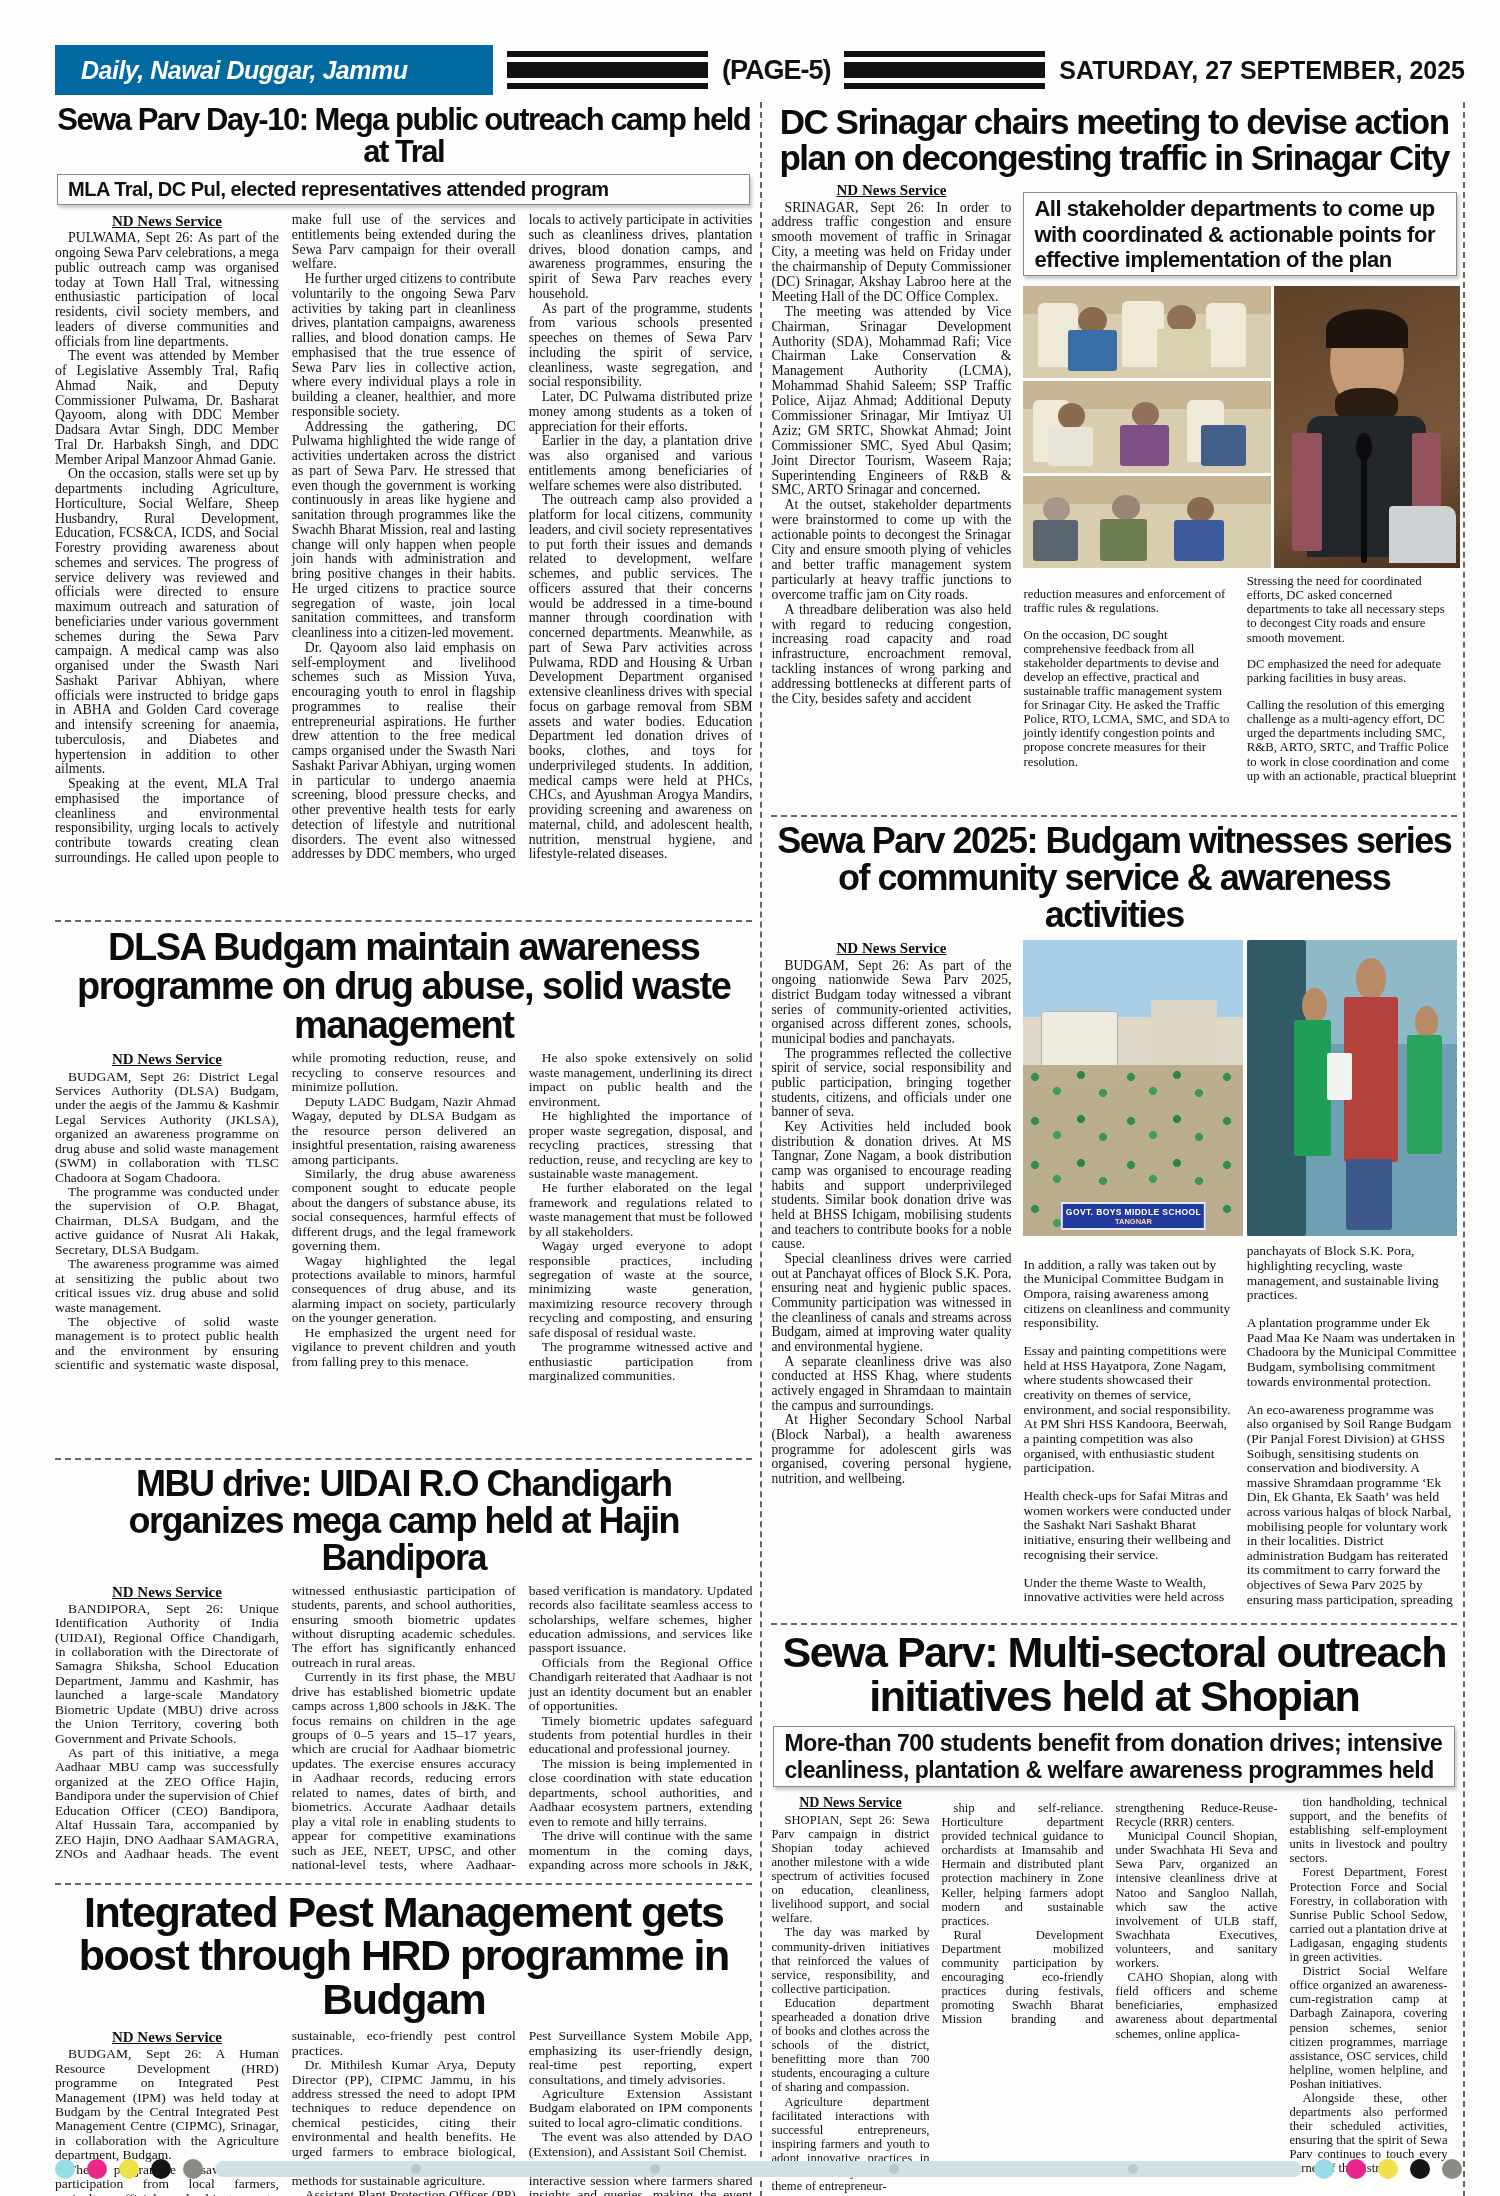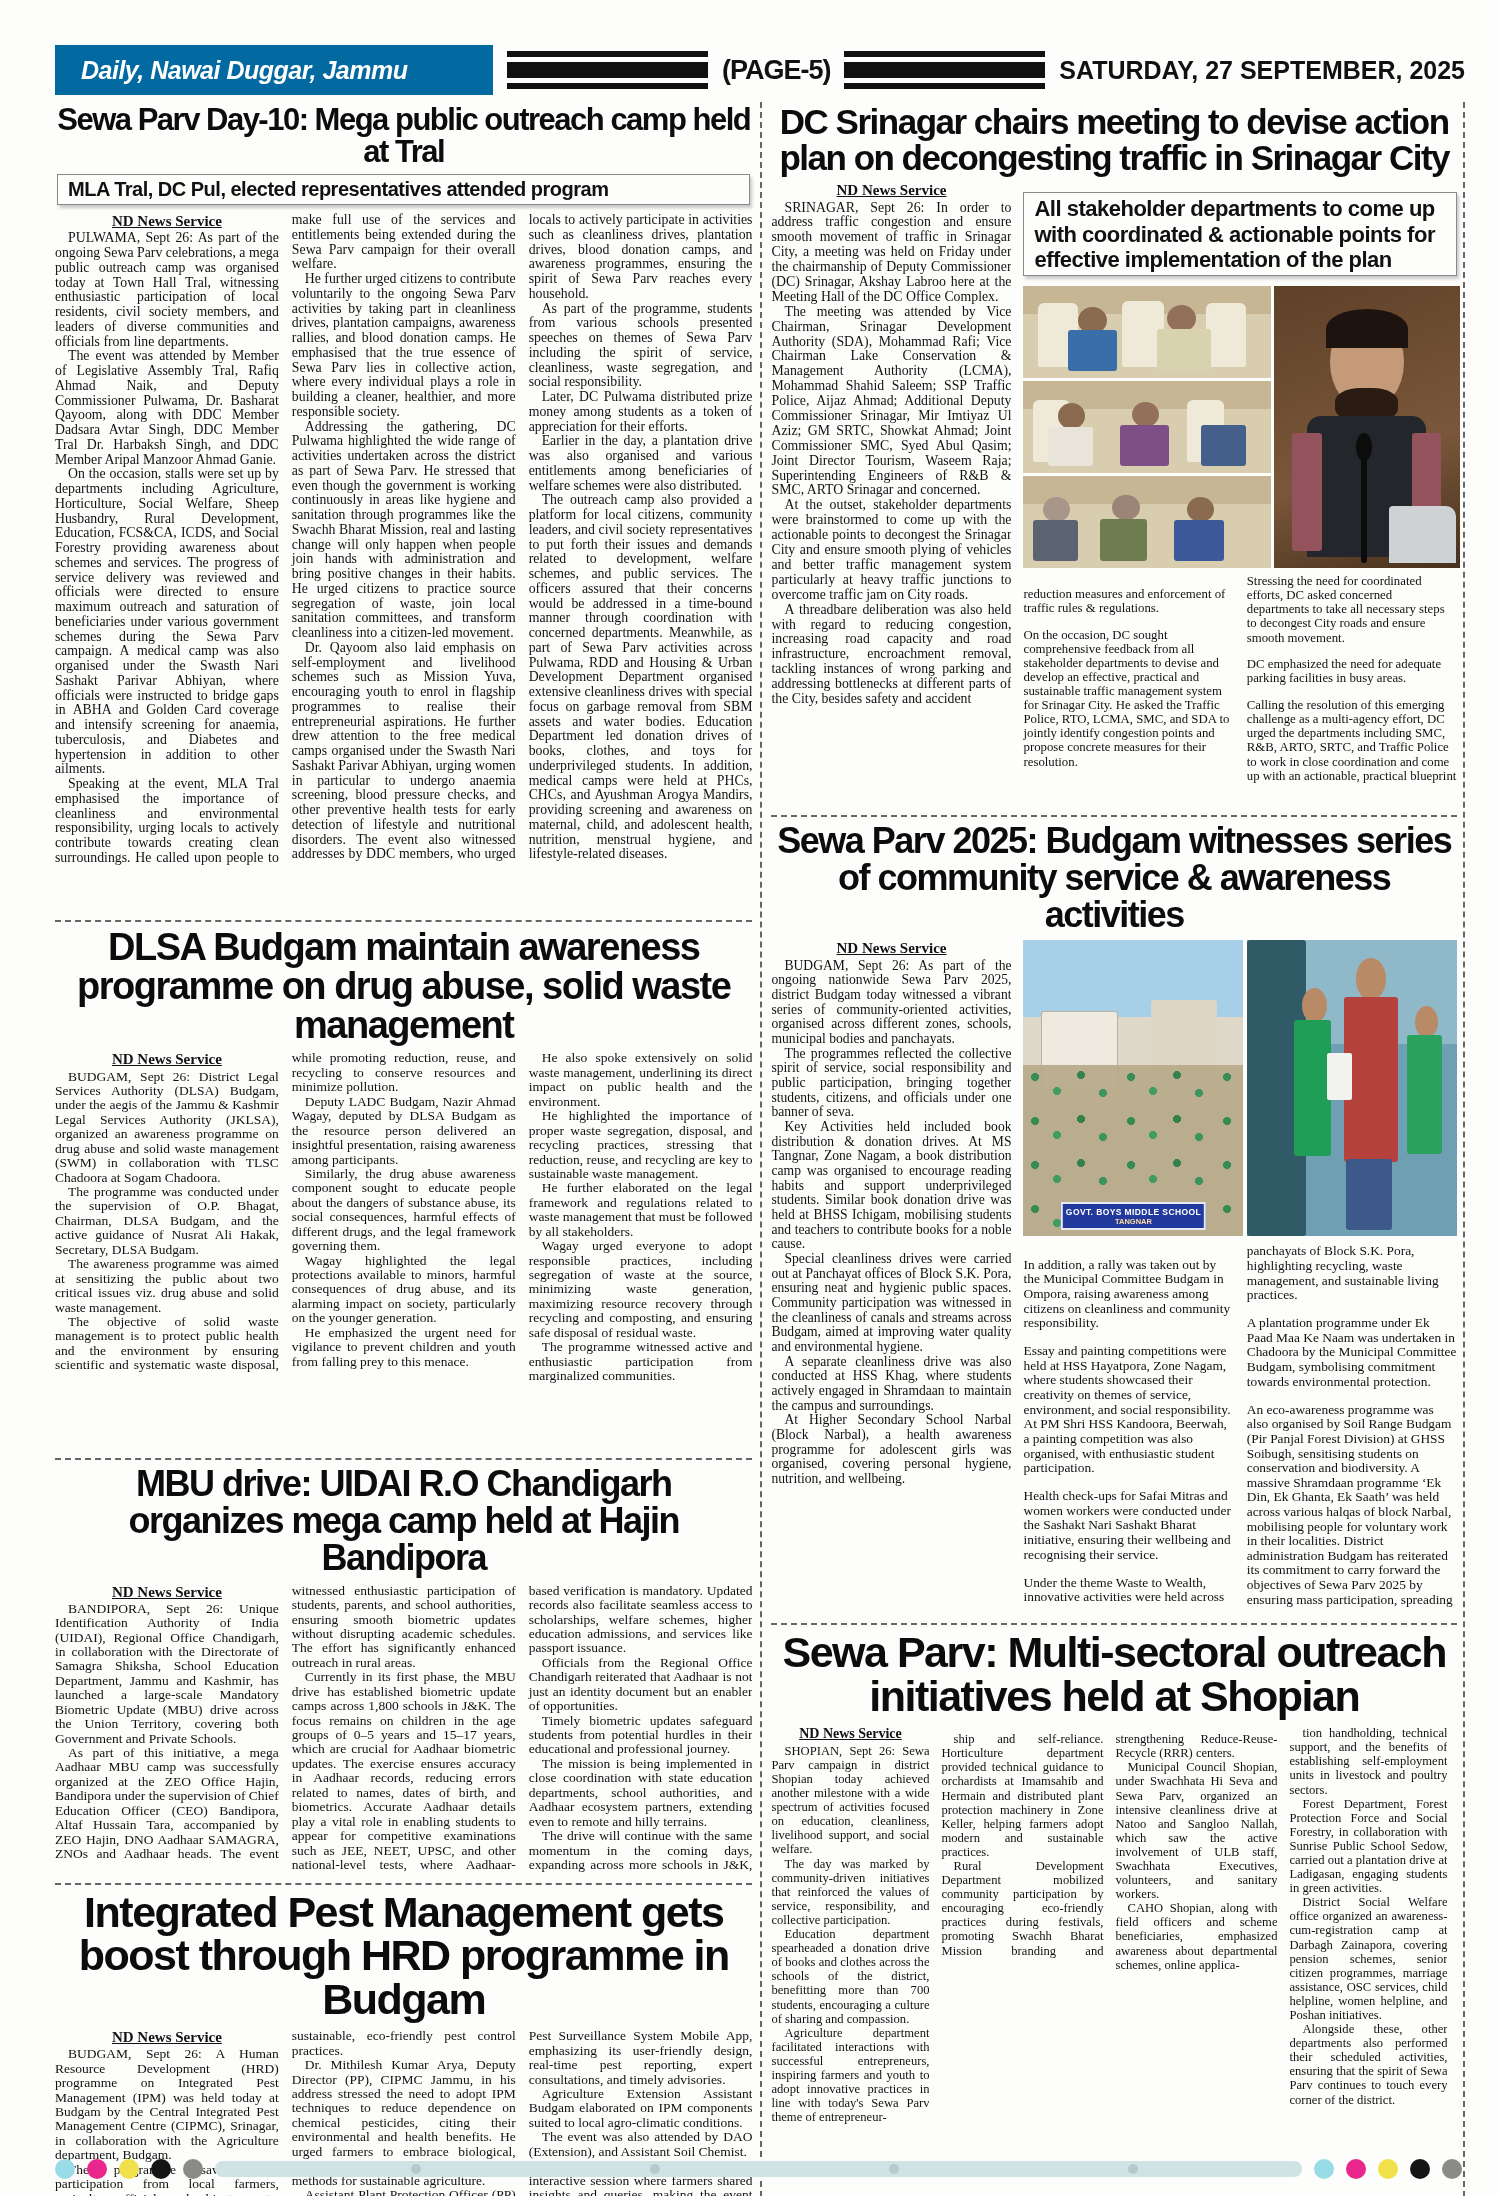--- a/index.html
+++ b/index.html
@@ -311,20 +311,21 @@
                   <p>An eco-awareness programme was also organised by Soil Range Budgam (Pir Panjal Forest Division) at GHSS Soibugh, sensitising students on conservation and biodiversity. A massive Shramdaan programme ‘Ek Din, Ek Ghanta, Ek Saath’ was held across various halqas of block Narbal, mobilising people for voluntary work in their localities. District administration Budgam has reiterated its commitment to carry forward the objectives of Sewa Parv 2025 by ensuring mass participation, spreading awareness, and encouraging service as a shared responsibility.</p>
                 </div>
             </div>
           </div>
         </div>
 
         <div class="hdiv"></div>
 
         <div>
           <div class="headline hl-g">Sewa Parv:  Multi-sectoral outreach initiatives held at Shopian</div>
+          <div class="subhead-box sb-g">More-than 700 students benefit from donation drives; intensive cleanliness, plantation &amp; welfare awareness programmes held</div>
           <div class="g-body">
             <div class="g-col g-c1">
               <div class="byline" style="font-size:14px;">ND News Service</div>
             <p>SHOPIAN, Sept 26: Sewa Parv campaign in district Shopian today achieved another milestone with a wide spectrum of activities focused on education, cleanliness, livelihood support, and social welfare.</p>
                 <p>The day was marked by community-driven initiatives that reinforced the values of service, responsibility, and collective participation.</p>
                 <p>Education department spearheaded a donation drive of books and clothes across the schools of the district, benefitting more than 700 students, encouraging a culture of sharing and compassion.</p>
                 <p>Agriculture department facilitated interactions with successful entrepreneurs, inspiring farmers and youth to adopt innovative practices in line with today's Sewa Parv theme of entrepreneur-</p>
               </div>
             <div class="g-mid">
               <div class="ph g-photo">

